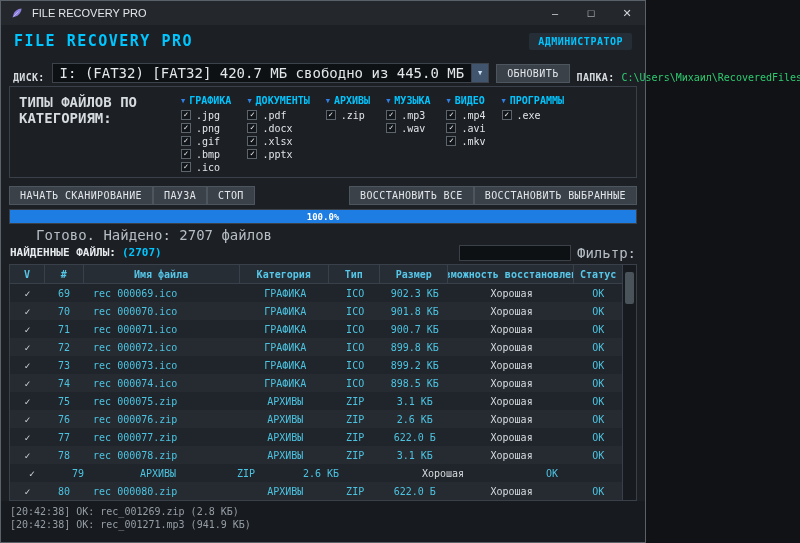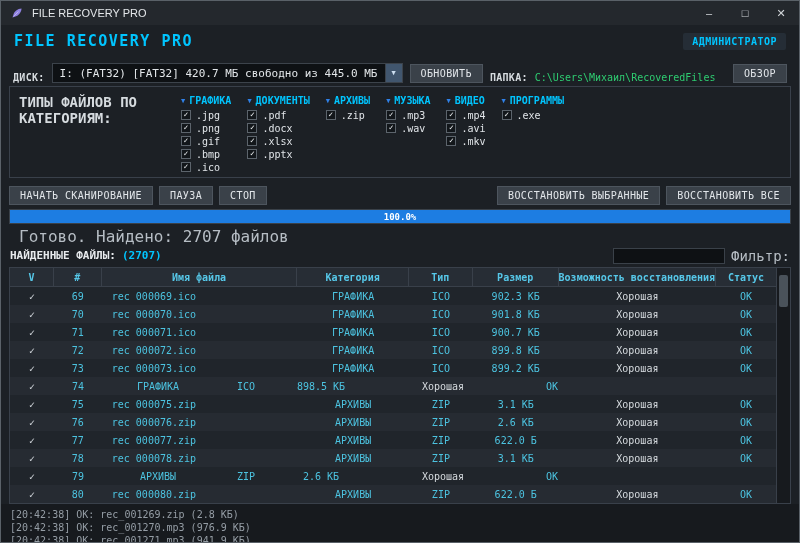--- a/index.html
+++ b/index.html
@@ -1,62 +1,62 @@
 <!DOCTYPE html>
 <html><head>
 <meta charset="utf-8">
 <style>
   * { margin:0; padding:0; box-sizing:border-box; }
   html,body { width:800px; height:543px; overflow:hidden; background:#101215; }
   body { font-family:"DejaVu Sans Mono","Liberation Mono",monospace; font-size:11px; color:#d6dbdf; }
-  .window { width:800px; height:543px; background:#1c2025; border:1px solid #5a6168; display:flex; flex-direction:column; }
+  .window { width:646px; height:543px; background:#1c2025; border:1px solid #5a6168; display:flex; flex-direction:column; }
 
   
   .titlebar { flex:0 0 24px; background:#24282d; display:flex; align-items:center; padding-left:9px;
               font-family:"Liberation Sans",sans-serif; font-size:11px; color:#e4e7ea; }
   .app-icon { width:14px; height:14px; margin-right:8px; display:flex; align-items:center; justify-content:center; }
   .win-controls { margin-left:auto; display:flex; align-self:stretch; }
   .win-btn { width:36px; display:flex; align-items:center; justify-content:center; font-size:11px; color:#d2d6da; cursor:default; }
 
   
   .app-header { flex:0 0 32px; display:flex; align-items:center; padding:0 13px; }
   .app-title { color:#00c5ff; font-weight:bold; font-size:15px; letter-spacing:1.5px; }
   .admin-badge { margin-left:auto; color:#00c5ff; font-weight:bold; font-size:10px; background:#252d36; padding:3px 9px; border-radius:2px; letter-spacing:.5px; }
 
   
   .disk-row { flex:0 0 26px; display:flex; align-items:flex-end; padding:0 12px; gap:7px; }
   .small-label { font-size:10px; font-weight:bold; color:#d6dbdf; letter-spacing:.3px; white-space:nowrap; }
   .combo { display:flex; align-items:stretch; height:20px; border:1px solid #3c434b; background:#0e1114; cursor:default; }
-  .combo-text { display:flex; align-items:center; padding:0 7px; font-size:11px; color:#e3e7ea; white-space:nowrap; }
+  .combo-text { display:flex; align-items:center; padding:0 7px; font-size:14px; color:#e3e7ea; white-space:nowrap; }
   .combo-arrow { width:17px; background:#41566e; color:#cfe0f2; display:flex; align-items:center; justify-content:center; font-size:7px; border-left:1px solid #3c434b; }
   .btn { background:#3a4149; border:1px solid #4d555e; color:#e2e6ea; font-family:inherit; font-size:10px; padding:3px 10px; letter-spacing:.4px; white-space:nowrap; cursor:default; }
   .folder-path { font-size:10px; color:#2ecc71; white-space:nowrap; }
   .ml-auto { margin-left:auto; }
 
   
   .types-panel { margin:3px 8px 4px; border:1px solid #39404a; padding:7px 9px 6px; display:flex; flex:0 0 92px; overflow:hidden; }
   .types-label { flex:0 0 162px; font-size:14px; font-weight:bold; }
   .categories { display:flex; gap:16px; align-items:flex-start; }
   .category { display:flex; flex-direction:column; gap:1px; }
   .cat-header { display:flex; align-items:center; gap:4px; color:#00c5ff; font-weight:bold; font-size:10px; height:13px; margin-bottom:1px; cursor:default; white-space:nowrap; }
   .cat-arrow { color:#2f81e8; font-size:7px; }
   .ext-item { display:flex; align-items:center; gap:5px; height:12px; cursor:default; }
   .checkbox { width:10px; height:10px; border:1px solid #5c646c; background:#12161a; color:#eef1f3; font-size:8px; line-height:8px; display:flex; align-items:center; justify-content:center; flex:0 0 auto; }
   .ext-label { font-size:10px; color:#e0e4e8; white-space:nowrap; }
 
   
-  .actions-row { flex:0 0 26px; display:flex; align-items:center; gap:6px; padding:0 8px; }
+  .actions-row { flex:0 0 26px; display:flex; align-items:center; padding:0 8px; }
   .spacer { flex:1; }
 
   
   .progress-wrap { margin:1px 8px 2px; flex:0 0 15px; position:relative; border:1px solid #3a4149; background:#0e1114; }
   .progress-fill { position:absolute; top:0; left:0; bottom:0; background:#1d7de2; }
   .progress-text { position:absolute; inset:0; display:flex; align-items:center; justify-content:center; font-size:9px; font-weight:bold; color:#ffffff; }
 
-  .status-line { flex:0 0 15px; padding:1px 18px 0; font-size:16px; color:#b6bdc4; }
+  .status-line { flex:0 0 15px; padding:1px 27px 0; font-size:14px; color:#b6bdc4;margin-left:8px; }
 
   
   .results-header { flex:0 0 21px; display:flex; align-items:center; gap:6px; padding:0 9px 2px; }
   .results-title { font-size:11px; font-weight:bold; color:#e8ebee; }
   .results-count { font-size:11px; font-weight:bold; color:#00c5ff; }
   .filter-input { margin-left:auto; width:112px; height:16px; background:#0e1114; border:1px solid #3a4149; color:#e0e4e8; font-family:inherit; font-size:10px; padding:0 4px; }
   .filter-label { font-size:14px; color:#b6bdc4; }
 
   
   .table-area { margin:0 8px; flex:0 0 237px; border:1px solid #39404a; display:flex; background:#1d2127; overflow:hidden; }
@@ -253,22 +253,22 @@
         </div>
 
     </div>
   </div>
 
   <div class="actions-row">
     <button class="btn">НАЧАТЬ СКАНИРОВАНИЕ</button>
     <button class="btn">ПАУЗА</button>
     <button class="btn">СТОП</button>
     <div class="spacer"></div>
+    <button class="btn">ВОССТАНОВИТЬ ВСЕ</button>
     <button class="btn">ВОССТАНОВИТЬ ВЫБРАННЫЕ</button>
-    <button class="btn">ВОССТАНОВИТЬ ВСЕ</button>
   </div>
 
   <div class="progress-wrap">
     <div class="progress-fill" style="width: 100%;"></div>
     <div class="progress-text">100.0%</div>
   </div>
 
   <div class="status-line">Готово. Найдено: 2707 файлов</div>
 
   <div class="results-header">
@@ -343,20 +343,21 @@
             <div class="td c-cat">ГРАФИКА</div>
             <div class="td c-type">ICO</div>
             <div class="td c-size">899.2 КБ</div>
             <div class="td c-rec">Хорошая</div>
             <div class="td c-status">OK</div>
           </div>
 
           <div class="trow">
             <div class="td c-check">✓</div>
             <div class="td c-num">74</div>
+            <div class="td c-name">rec_000074.ico</div>
             <div class="td c-cat">ГРАФИКА</div>
             <div class="td c-type">ICO</div>
             <div class="td c-size">898.5 КБ</div>
             <div class="td c-rec">Хорошая</div>
             <div class="td c-status">OK</div>
           </div>
 
           <div class="trow">
             <div class="td c-check">✓</div>
             <div class="td c-num">75</div>
@@ -426,19 +427,18 @@
     </div>
     <div class="scrollbar">
       <div class="scroll-thumb"></div>
     </div>
   </div>
 
   <div class="log-panel">
 
       <div class="log-line">[20:42:38]  OK: rec_001269.zip (2.8 КБ)</div>
 
-      <div class="log-line">[20:42:38]  OK: rec_001270.mp3 (976.9 КБ)</div>
 
       <div class="log-line">[20:42:38]  OK: rec_001271.mp3 (941.9 КБ)</div>
 
   </div>
 
 </div>
 
 </body></html>

